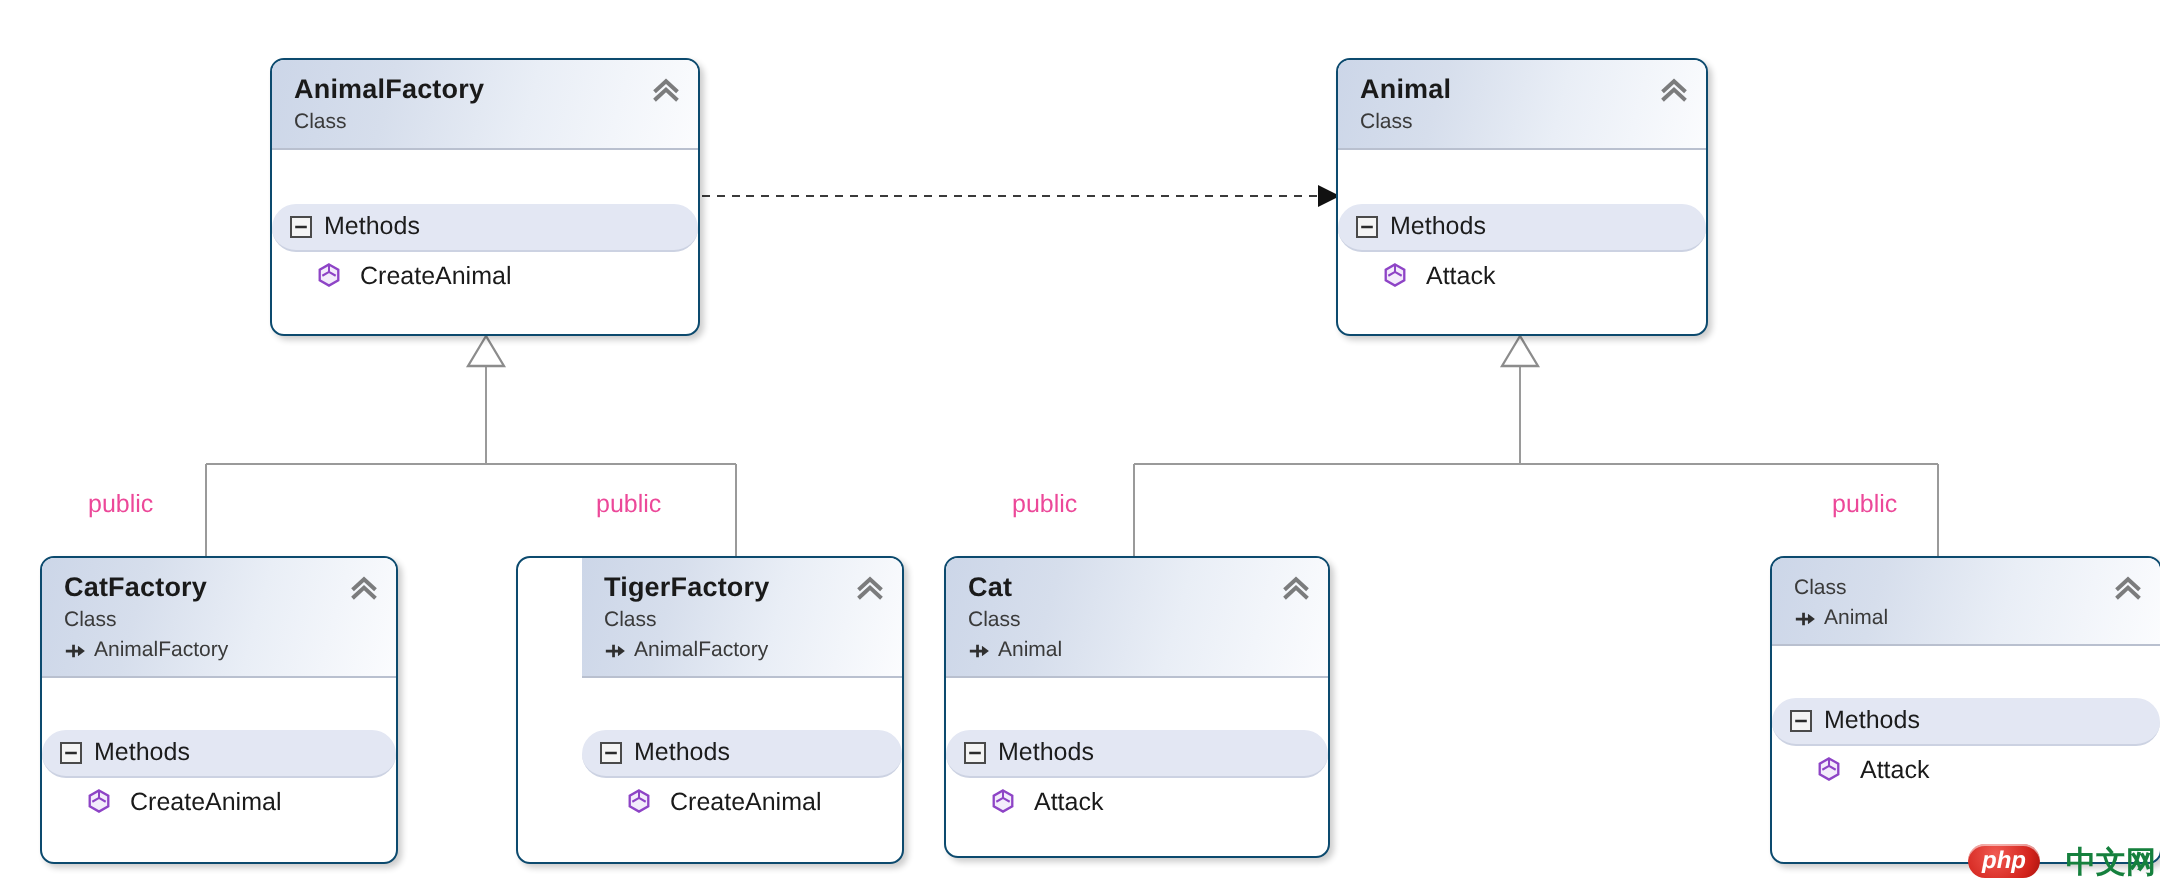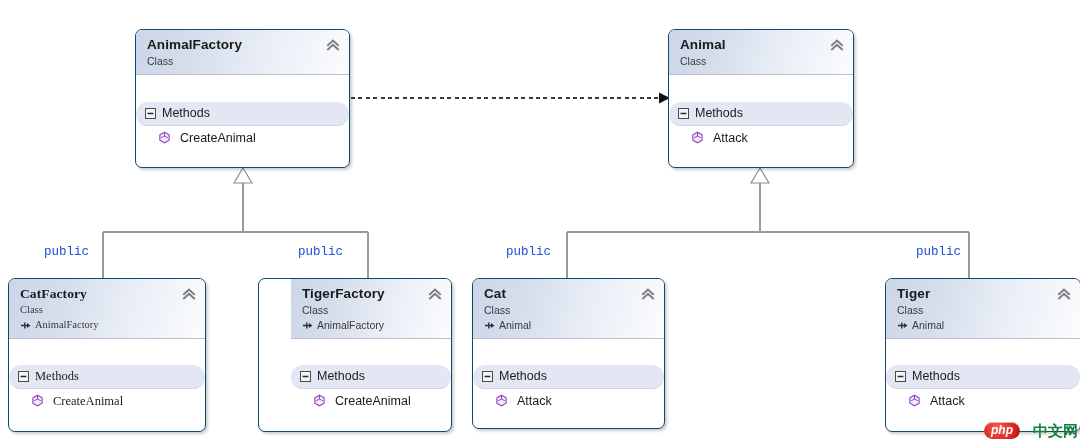--- a/index.html
+++ b/index.html
@@ -69,24 +69,23 @@
     font-size:12.5px;color:#1a1a1a;
     background:#ffffff;
     box-sizing:border-box;
   }
   .member-row .lbl{line-height:15px;}
   .ico{display:inline-flex;flex:0 0 auto;align-items:center;justify-content:center;}
 
   
   .edge-label{
     position:absolute;z-index:4;
-    font-size:12.5px;color:#1d4ed8;
+    font-size:12.5px;color:#ec4899;
     white-space:nowrap;
     line-height:14px;
-    font-family:Liberation Mono, monospace;
   }
 
   
   #watermark{
     position:absolute;z-index:9;right:2px;bottom:3px;
     display:flex;align-items:center;gap:13px;
   }
   #wm-badge{
     background:radial-gradient(circle at 38% 30%,#f05a52 0%,#d3231c 70%,#a8120d 100%);
     color:#fff;font-size:12px;font-weight:bold;font-style:italic;
@@ -187,21 +186,21 @@
       <span class="ico">
         <svg viewBox="0 0 14 14" width="13" height="13" xmlns="http://www.w3.org/2000/svg">
           <path d="M7 1.3 L12 4.1 L12 9.9 L7 12.7 L2 9.9 L2 4.1 Z" fill="#f3ecfb" stroke="#8e44c6" stroke-width="1.25"></path>
           <path d="M7 1.3 L7 5.3 M7 5.3 L3.4 7.4 M7 5.3 L10.6 7.4" fill="none" stroke="#8e44c6" stroke-width="1.1"></path>
         </svg>
       </span>
       <span class="lbl">Attack</span>
     </div>
   </div>
 
-  <div class="uml-box" style="left:8px;top:278px;width:198px;height:154px;font-family:Liberation Serif, serif;">
+  <div class="uml-box" style="left:20px;top:278px;width:179px;height:154px;">
     <div class="uml-head">
       <div class="uml-title">CatFactory</div>
       <div class="uml-stereo">Class</div>
       <div class="uml-base">
         <span class="ico">
           <svg viewBox="0 0 12 12" width="11" height="11" xmlns="http://www.w3.org/2000/svg">
             <path d="M1 6 H8" stroke="#2f2f2f" stroke-width="1.5"></path>
             <path d="M5.2 2.6 V9.4" stroke="#2f2f2f" stroke-width="1.5"></path>
             <polygon points="7.6,3.2 11.4,6 7.6,8.8" fill="#2f2f2f"></polygon>
           </svg>
@@ -312,21 +311,20 @@
           <path d="M7 1.3 L12 4.1 L12 9.9 L7 12.7 L2 9.9 L2 4.1 Z" fill="#f3ecfb" stroke="#8e44c6" stroke-width="1.25"></path>
           <path d="M7 1.3 L7 5.3 M7 5.3 L3.4 7.4 M7 5.3 L10.6 7.4" fill="none" stroke="#8e44c6" stroke-width="1.1"></path>
         </svg>
       </span>
       <span class="lbl">Attack</span>
     </div>
   </div>
 
   <div class="uml-box" style="left:885px;top:278px;width:196px;height:154px;">
     <div class="uml-head">
-      <div class="uml-title">Tiger</div>
       <div class="uml-stereo">Class</div>
       <div class="uml-base">
         <span class="ico">
           <svg viewBox="0 0 12 12" width="11" height="11" xmlns="http://www.w3.org/2000/svg">
             <path d="M1 6 H8" stroke="#2f2f2f" stroke-width="1.5"></path>
             <path d="M5.2 2.6 V9.4" stroke="#2f2f2f" stroke-width="1.5"></path>
             <polygon points="7.6,3.2 11.4,6 7.6,8.8" fill="#2f2f2f"></polygon>
           </svg>
         </span>
         <span>Animal</span>

